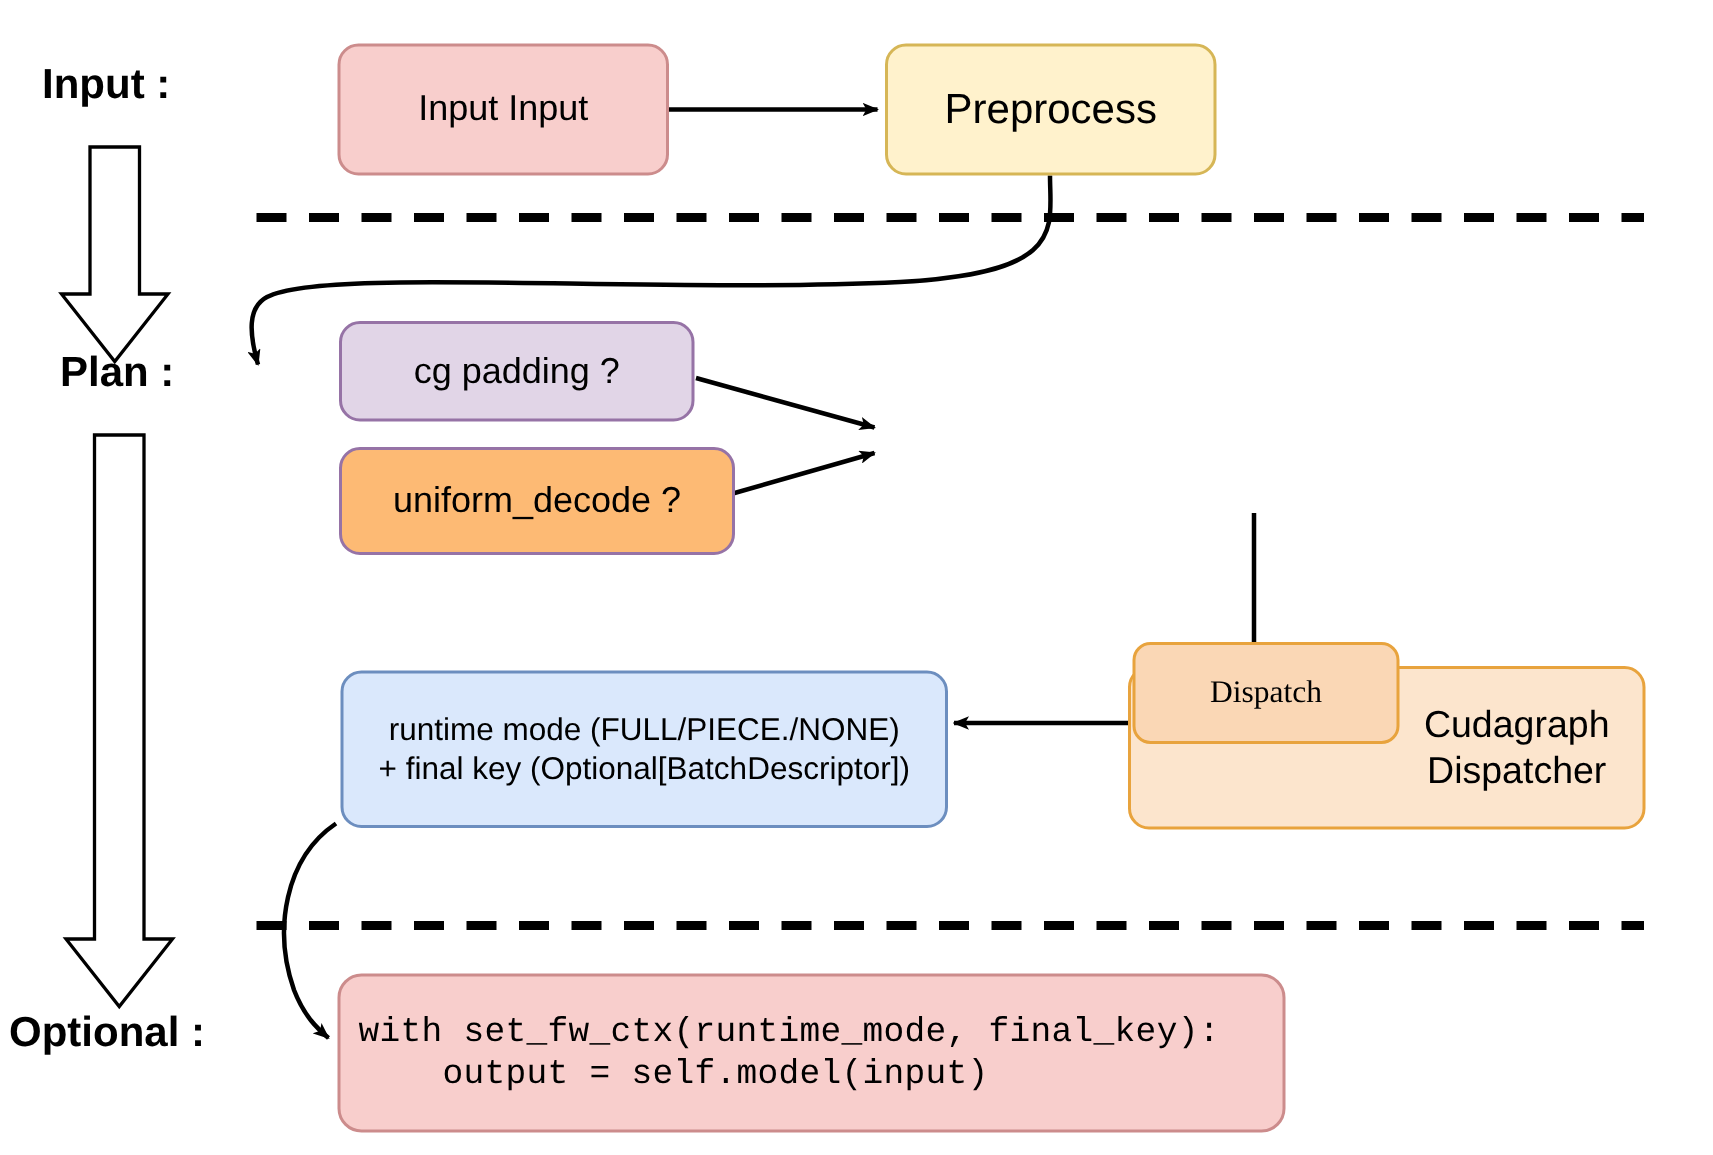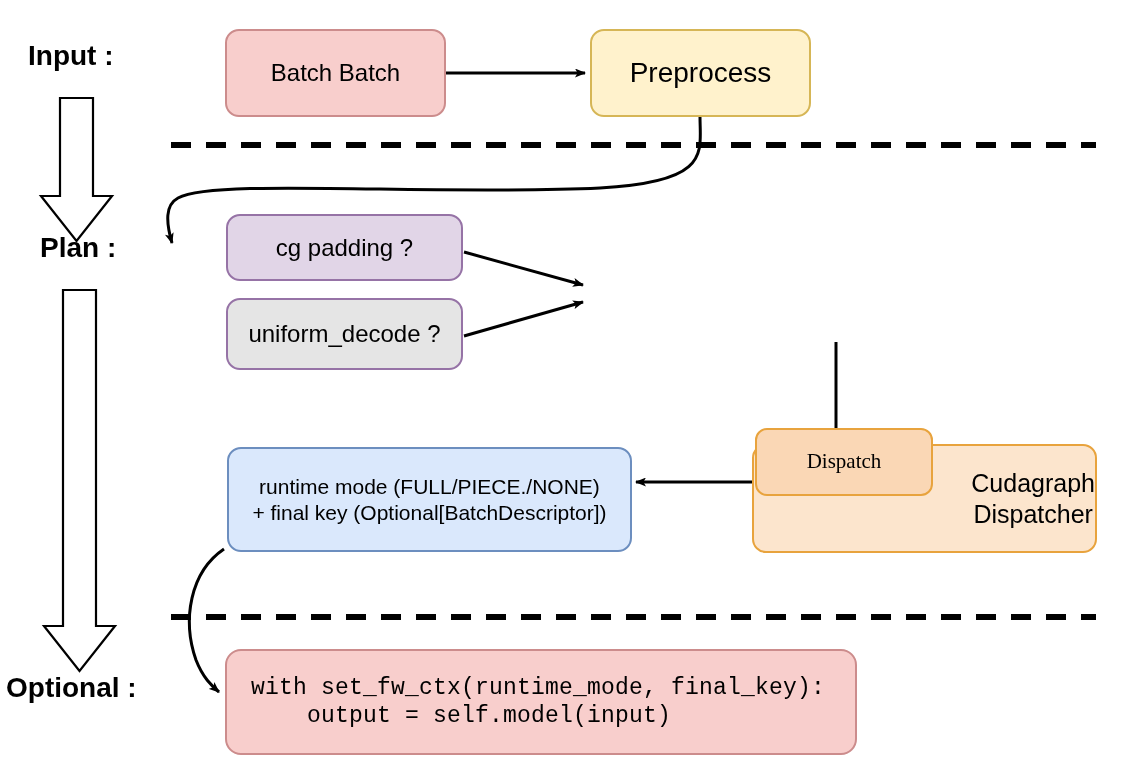--- a/index.html
+++ b/index.html
@@ -29,38 +29,38 @@
     font-weight:bold;
     font-size:28px;
     color:#000000;
     white-space:nowrap;
   }
   .code-node{
     font-family:"Liberation Mono", monospace;
     font-size:23px;
     justify-content:flex-start;
     text-align:left;
-    padding-left:24px;
+    padding-left:12px;
     white-space:pre;
     letter-spacing:0.2px;
   }
   
   #n-input-batch{left:225px;top:29px;width:221px;height:88px;
      background:#F8CECC;border-color:#CC8C8C;font-size:24px;}
   #n-preprocess{left:590px;top:29px;width:221px;height:88px;
      background:#FFF2CC;border-color:#D6B656;font-size:28px;}
   #n-cg-padding{left:226px;top:214px;width:237px;height:67px;
      background:#E1D5E7;border-color:#9673A6;font-size:24px;}
-  #n-uniform-decode{left:226px;top:298px;width:237px;height:72px;
-     background:#e5e5e5;border-color:#9673A6;font-size:24px;}
+  #n-uniform-decode{left:226px;top:298px;width:264px;height:72px;
+     background:#fdba74;border-color:#9673A6;font-size:24px;}
   #n-init-key{left:590px;top:243px;width:508px;height:98px;
      background:#D5E8D4;border-color:#82B366;font-size:22px;}
   #n-cudagraph-dispatcher{left:752px;top:444px;width:345px;height:109px;
      background:#FCE5CD;border-color:#E8A33D;font-size:25px;
-     justify-content:flex-end;}
+     justify-content:flex-end;padding-right:22px;}
   #n-dispatch{left:755px;top:428px;width:178px;height:68px;
      background:#FAD7B5;border-color:#E8A33D;font-size:21px;border-radius:12px;font-family:Liberation Serif, serif;}
   #n-runtime-mode{left:227px;top:447px;width:405px;height:105px;
      background:#DAE8FC;border-color:#6C8EBF;font-size:21px;}
   #n-exec-code{left:225px;top:649px;width:632px;height:106px;
      background:#F8CECC;border-color:#CC8C8C;border-radius:16px;}
 
   #lbl-input{left:28px;top:40px;}
   #lbl-plan{left:40px;top:232px;}
   #lbl-execute{left:6px;top:672px;}
@@ -97,21 +97,21 @@
 
     <line x1="754" y1="482" x2="636" y2="482" stroke="#000" stroke-width="3" marker-end="url(#ah)"></line>
 
     <path d="M224,549 C190,572 182,620 196,660 C203,678 212,686 219,692" fill="none" stroke="#000" stroke-width="3" marker-end="url(#ah)"></path>
   </svg>
 
   <div class="lane-label" id="lbl-input">Input :</div>
   <div class="lane-label" id="lbl-plan">Plan :</div>
   <div class="lane-label" id="lbl-execute">Optional :</div>
 
-  <div class="node" id="n-input-batch">Batch Batch</div>
+  <div class="node" id="n-input-batch">Input Input</div>
 
   <div class="node" id="n-preprocess">Preprocess</div>
 
   <div class="node" id="n-cg-padding">cg padding ?</div>
 
   <div class="node" id="n-uniform-decode">uniform_decode ?</div>
 
 
   <div class="node" id="n-cudagraph-dispatcher">Cudagraph
 Dispatcher</div>

